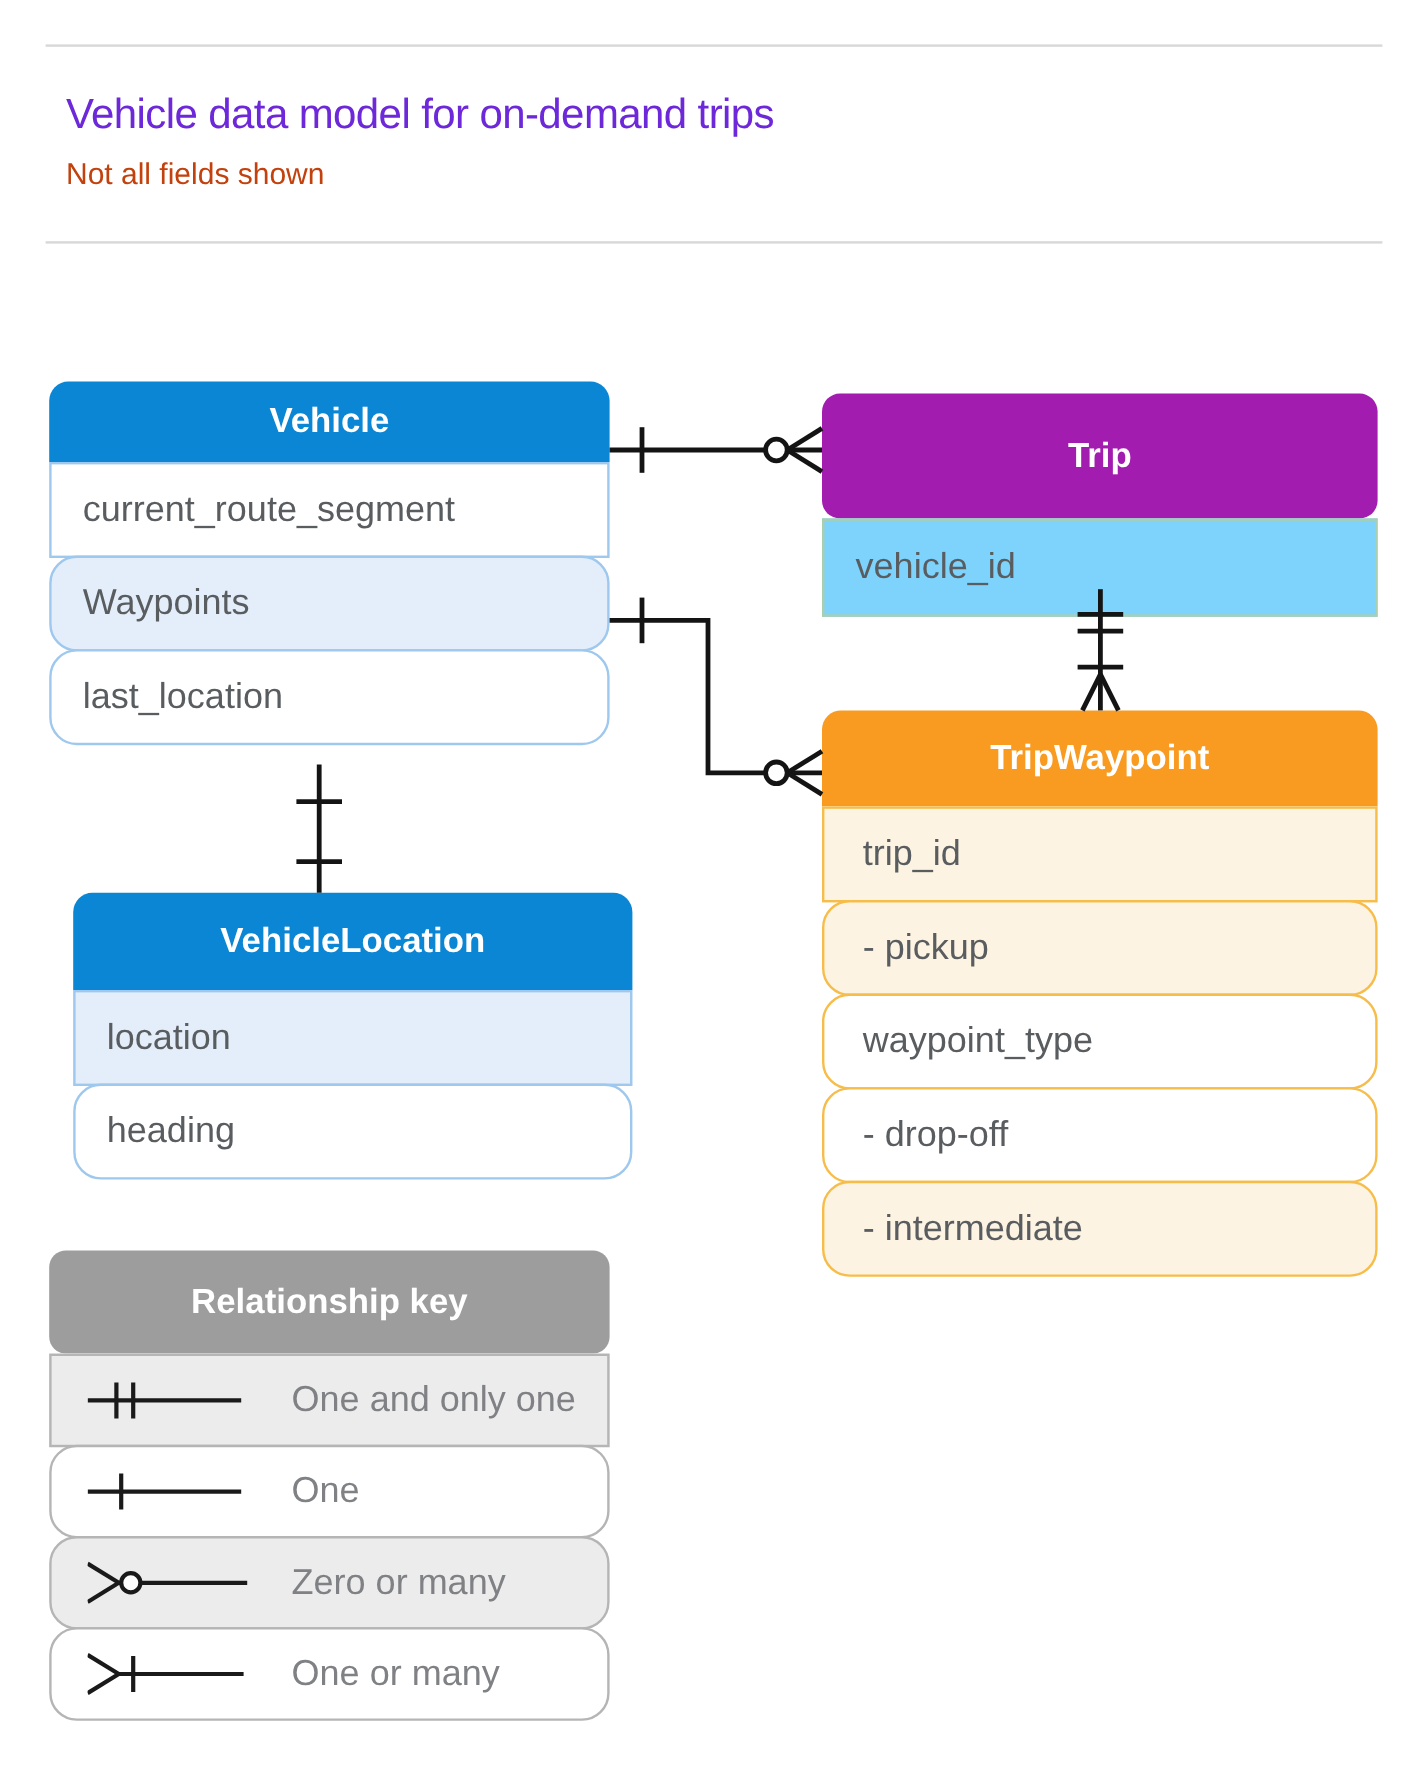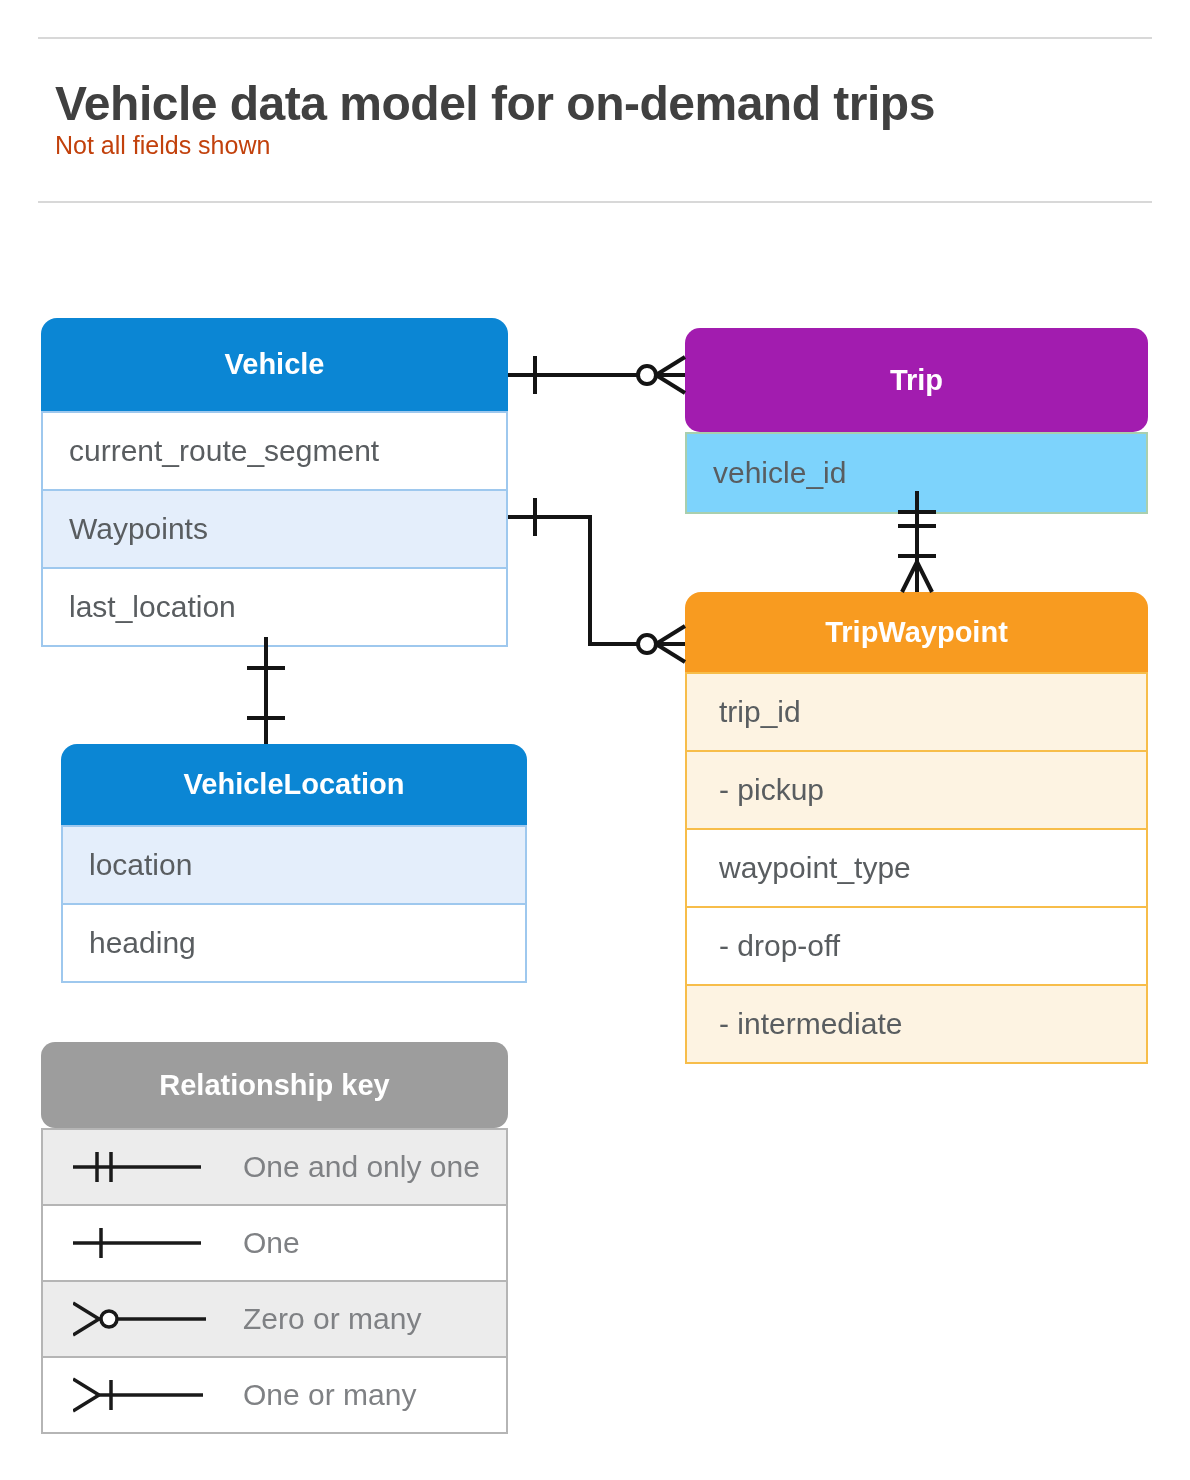--- a/index.html
+++ b/index.html
@@ -5,45 +5,45 @@
   html,body { margin:0; padding:0; background:#ffffff; }
   .canvas {
     position:relative; width:1190px; height:1480px; background:#ffffff;
     font-family:"Liberation Sans", sans-serif; overflow:hidden;
   }
   .hr { position:absolute; left:38px; width:1114px; height:2px; background:#d8d8d8; }
   .hr-top { top:37px; }
   .hr-title { top:201px; }
   .page-title {
     position:absolute; left:55px; top:76px; margin:0;
-    font-size:48px; font-weight:700; color:#404040; letter-spacing:-0.5px;
+    font-size:35px; font-weight:400; color:#6d28d9; letter-spacing:-0.5px;
   }
   .page-subtitle {
     position:absolute; left:55px; top:131px; margin:0;
     font-size:25px; font-weight:400; color:#c2410c;
   }
 
   .etable { position:absolute; box-sizing:border-box; }
   .thead {
     box-sizing:border-box; width:100%;
     border-radius:16px 16px 0 0;
     display:flex; align-items:center; justify-content:center;
     color:#ffffff; font-weight:700; font-size:29px;
   }
   .trow {
     box-sizing:border-box; width:100%; height:80px;
     display:flex; align-items:center;
     padding-left:26px; font-size:30px; color:#595d60;
     border:2px solid; background:#ffffff;
   }
-  .trow + .trow { margin-top:-2px; }
+  .trow + .trow { margin-top:-2px;border-radius:23px; }
   .trow.indent { padding-left:52px; }
 
   
-  .t-blue .thead { background:#0b86d4; height:93px; }
+  .t-blue .thead { background:#0b86d4; height:67px; }
   .t-blue .trow  { border-color:#9ec8ee; }
   .t-blue .trow.alt { background:#e4eefb; }
 
   
   .t-green .thead { background:#a21caf; height:104px;border-radius:15px; }
   .t-green .trow  { border-color:#a9cfae; height:82px; }
   .t-green .trow.alt { background:#7dd3fc; }
 
   
   .t-orange .thead { background:#f89b20; height:80px; }

